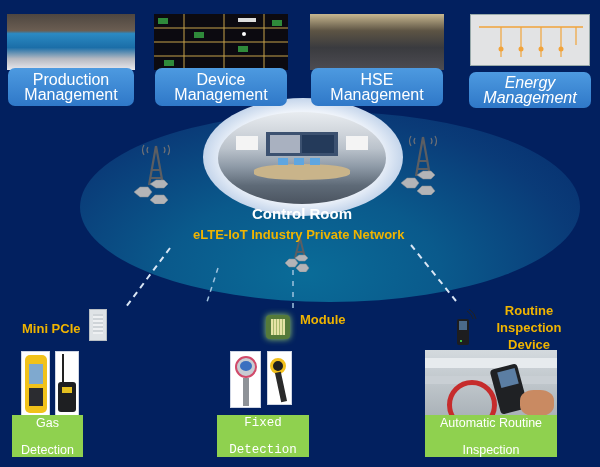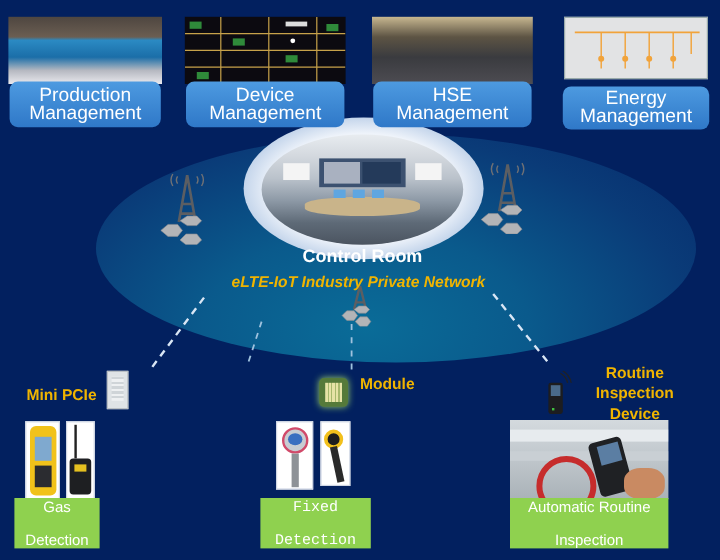--- a/index.html
+++ b/index.html
@@ -37,21 +37,21 @@
   .pic-device { background: #0c0a10; overflow: hidden; }
   .pic-hse { background: linear-gradient(#c7b790 0%, #5d5444 30%, #3a3b3f 60%, #4d4c52 100%); }
   .pic-energy { background: #e2e3e4; border: 1px solid #9aa; box-sizing: border-box; }
   
   .room {
     position: absolute; left: 218px; top: 112px; width: 168px; height: 92px;
     border-radius: 50%; overflow: hidden;
     background: linear-gradient(#e8ecf0 0%, #d3d8de 20%, #bac2cb 40%, #8d99a6 60%, #5e6a77 80%, #4b5460 100%);
   }
   .title-white { color: #fff; font-weight: bold; font-size: 15px; }
-  .title-gold { color: #f0b400; font-weight: bold; font-size: 13px; font-style: italic; }
+  .title-gold { color: #f0b400; font-weight: bold; font-size: 13px; }
   .gold-label { color: #f0b400; font-weight: bold; font-size: 13px; }
   .green-box {
     position: absolute; background: #8fd14f; color: #fff; font-size: 12.5px;
     text-align: center; line-height: 16px; display: flex; align-items: center;
     justify-content: center; flex-direction: column; gap: 11px;
   }
   .devimg { position: absolute; background: #fff; border: 1px solid #cfd6e4; box-sizing: border-box; overflow: hidden; }
 </style>
 </head>
 <body>
@@ -131,21 +131,21 @@
           <line x1="105" y1="12" x2="105" y2="30"></line>
       </g>
       <g fill="#f1a33a">
           <circle cx="30" cy="34" r="2.5"></circle>
           <circle cx="50" cy="34" r="2.5"></circle>
           <circle cx="70" cy="34" r="2.5"></circle>
           <circle cx="90" cy="34" r="2.5"></circle>
         </g>
     </svg>
   </div>
-  <div class="label" style="top:58px;height:36px;">
+  <div class="label" style="top:58px;height:36px;font-style:italic;">
     <span>Energy</span>
     <span>Management</span>
   </div>
 </div>
 
 <svg class="abs" style="left:132px;top:140px" width="50" height="64">
   <g fill="none" stroke="#6e7075" stroke-width="1.2">
     <path d="M12 5 q-3 5 0 10"></path>
       <path d="M16 7 q-2 3 0 6"></path>
       <path d="M32 7 q2 3 0 6"></path>

